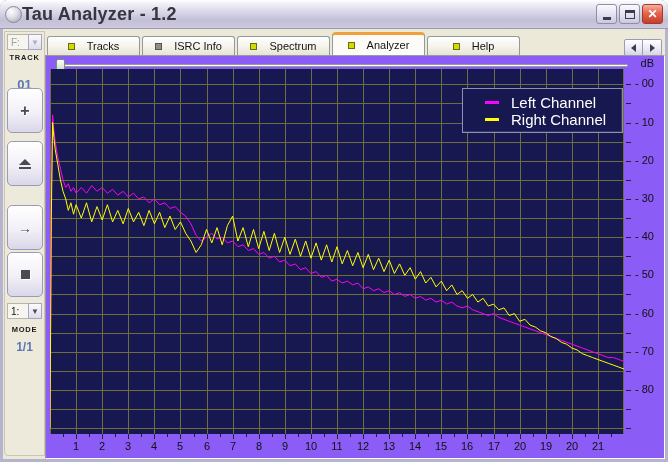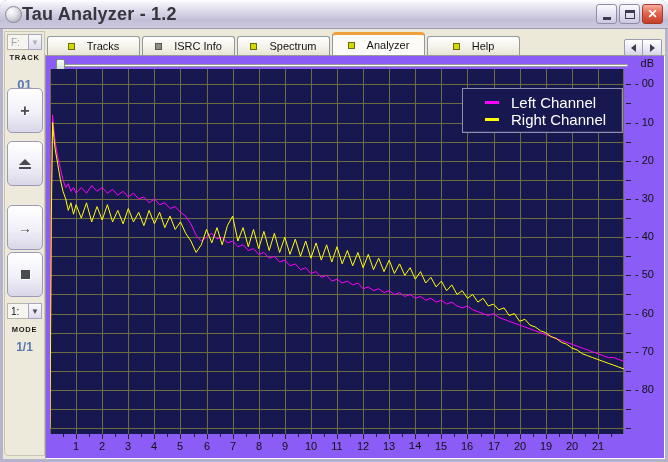--- a/index.html
+++ b/index.html
@@ -284,21 +284,21 @@
           <div class="xlab" style="left: 104px;">4</div>
           <div class="xlab" style="left: 130px;">5</div>
           <div class="xlab" style="left: 157px;">6</div>
           <div class="xlab" style="left: 183px;">7</div>
           <div class="xlab" style="left: 209px;">8</div>
           <div class="xlab" style="left: 235px;">9</div>
           <div class="xlab" style="left: 261px;">10</div>
           <div class="xlab" style="left: 287px;">11</div>
           <div class="xlab" style="left: 313px;">12</div>
           <div class="xlab" style="left: 339px;">13</div>
-          <div class="xlab" style="left: 365px; font-family: Liberation Mono, monospace;">14</div>
+          <div class="xlab" style="left: 365px;">14</div>
           <div class="xlab" style="left: 391px;">15</div>
           <div class="xlab" style="left: 417px;">16</div>
           <div class="xlab" style="left: 444px;">17</div>
           <div class="xlab" style="left: 470px;">20</div>
           <div class="xlab" style="left: 496px;">19</div>
           <div class="xlab" style="left: 522px;">20</div>
           <div class="xlab" style="left: 548px;">21</div>
         </div>
       <div class="y-axis" id="y-axis">
           <div class="ydash" style="top: 15px;"></div>

